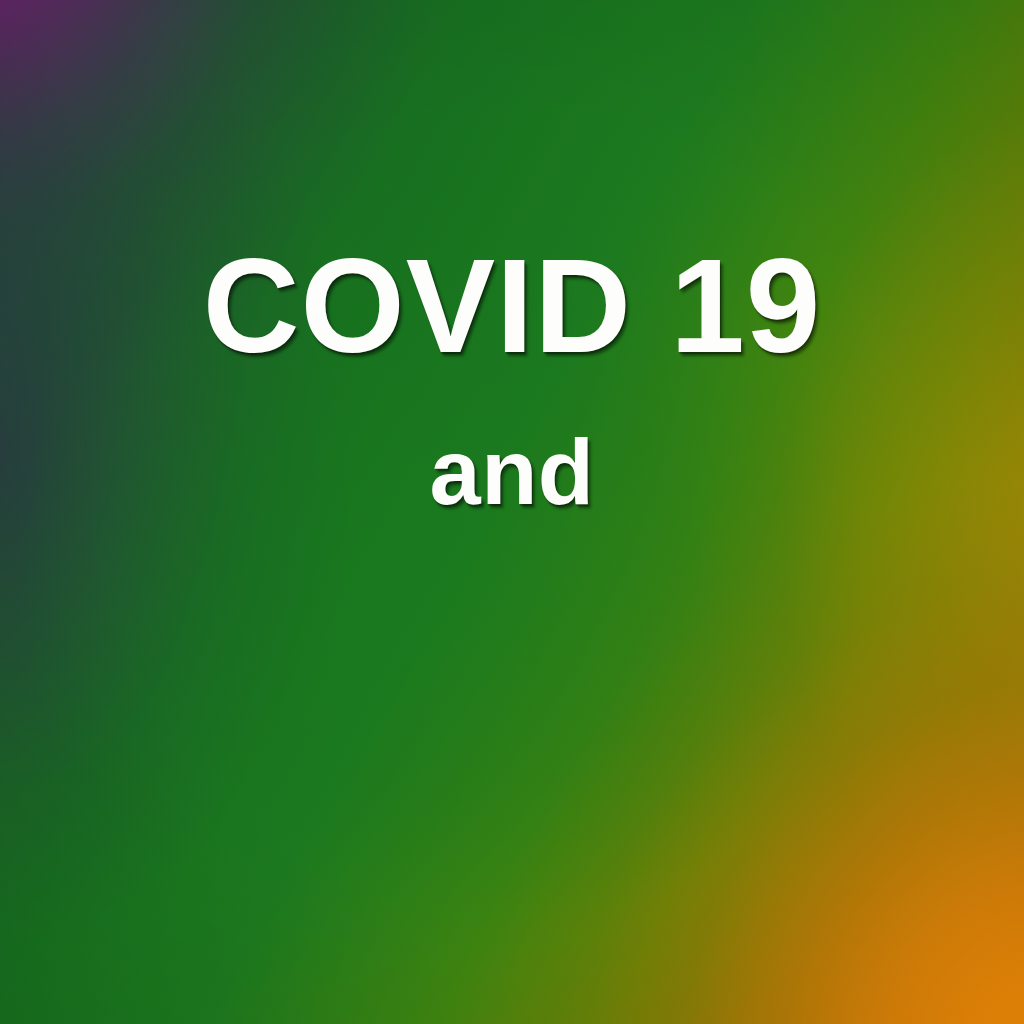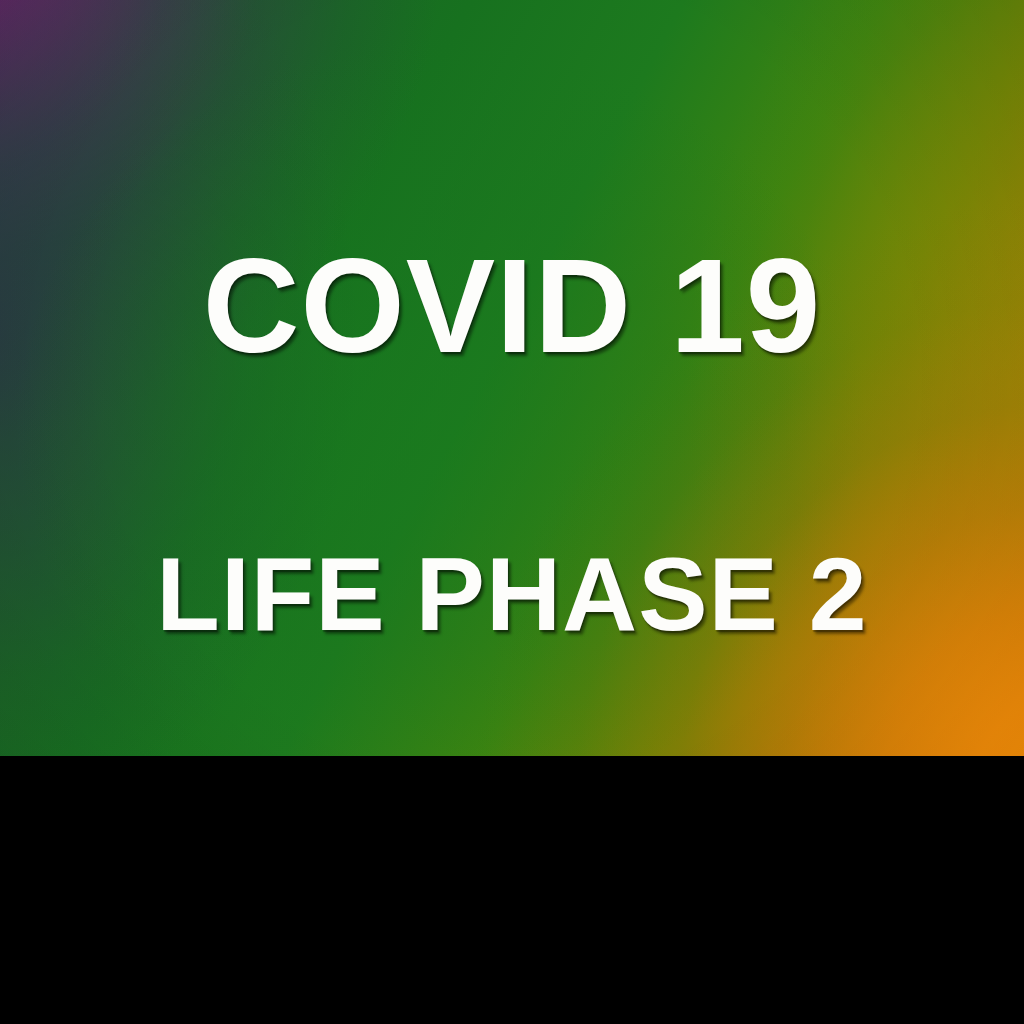--- a/index.html
+++ b/index.html
@@ -5,21 +5,21 @@
 <style>
   html, body {
     margin: 0;
     padding: 0;
     background: #000;
   }
 
   #cover {
     position: relative;
     width: 1024px;
-    height: 756px;
+    height: 1024px;
     overflow: hidden;
     font-family: "Liberation Sans", "DejaVu Sans", sans-serif;
     
     background:
       linear-gradient(118deg,
         #27513f 0%,
         #1b6526 17%,
         #17711f 33%,
         #1d7a1e 48%,
         #3d8410 62%,
@@ -178,18 +178,18 @@
   <div class="bg-slate"></div>
   <div class="bg-core"></div>
   <div class="bg-lime"></div>
   <div class="bg-orange"></div>
   <div class="bg-vignette"></div>
 
   <div class="content">
 
     <div id="title-main" class="shadowed">COVID 19</div>
 
+    <div id="title-conjunction" class="shadowed">and</div>
 
-    <div id="title-sub" class="shadowed">LIFE PHASE 2</div>
 
 
   </div>
 </div>
 
 </body></html>

